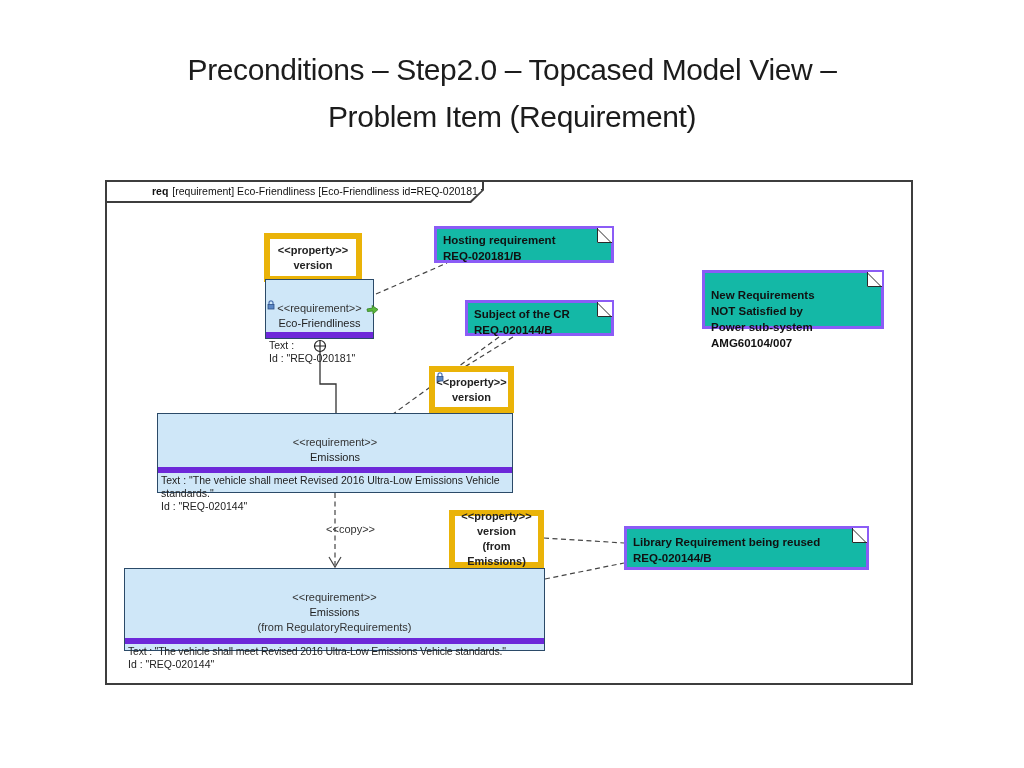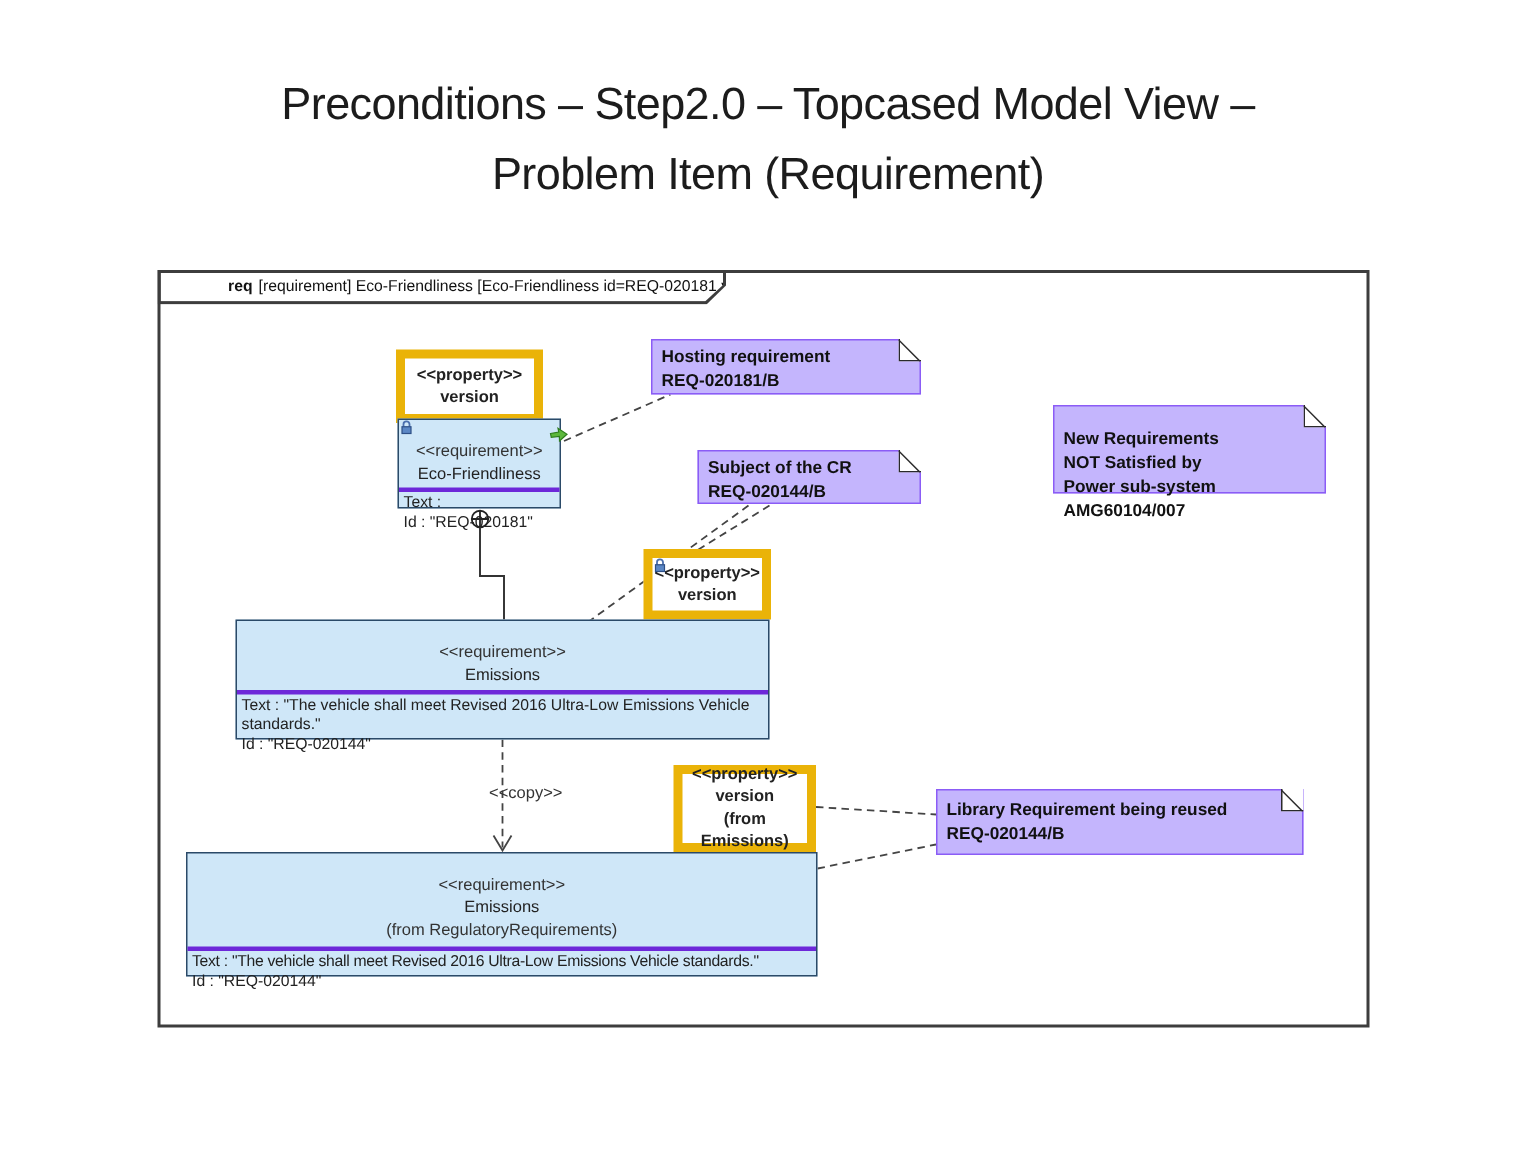--- a/index.html
+++ b/index.html
@@ -15,29 +15,29 @@
     clip-path:polygon(0 0,100% 0,100% 42%,calc(100% - 12px) 100%,0 100%);
     font-size:10.5px;line-height:19px;color:#111;white-space:nowrap;padding-left:6px;box-sizing:border-box;}
   .tab-inner .kw{font-weight:bold;margin-right:4px;padding-left:39px;}
   
   .connectors{position:absolute;left:0;top:0;width:808px;height:505px;z-index:1;pointer-events:none;}
   
   .box{position:absolute;box-sizing:border-box;z-index:2;font-size:11px;color:#222;}
   .prop{background:#ffffff;border:6px solid #eab308;font-weight:bold;text-align:center;
     display:flex;flex-direction:column;justify-content:center;line-height:15px;}
   .req{background:#cfe7f8;border:1px solid #2b4a68;}
-  .req-head{position:relative;text-align:center;border-bottom:3px solid #6d28d9;
-    line-height:15px;padding-top:14px;color:#333;}
+  .req-head{position:relative;text-align:center;border-bottom:6px solid #6d28d9;
+    line-height:15px;padding-top:1px;color:#333;margin-top:20px;}
   .req-head .nm{display:block;color:#222;}
   .req-head .st{display:block;}
   .req-body{padding:1px 3px;font-size:10.5px;line-height:13px;color:#222;}
   .req-body span{display:block;}
   .nowrap{white-space:nowrap;letter-spacing:-0.2px;}
   
-  .note{position:absolute;box-sizing:border-box;z-index:2;background:#c4b5fd;border:1px solid #8b5cf6;
+  .note{position:absolute;box-sizing:border-box;z-index:2;background:#14b8a6;border:3px solid #8b5cf6;
     font-weight:bold;font-size:11.5px;line-height:16px;color:#111;}
   .note-text{padding:3px 6px;}
   .note-text span{display:block;}
   .fold{position:absolute;top:-1px;right:-1px;}
   .copy-label{position:absolute;z-index:2;font-size:11px;color:#333;text-align:right;}
   .mini{position:absolute;}
 </style>
 </head>
 <body>
 

